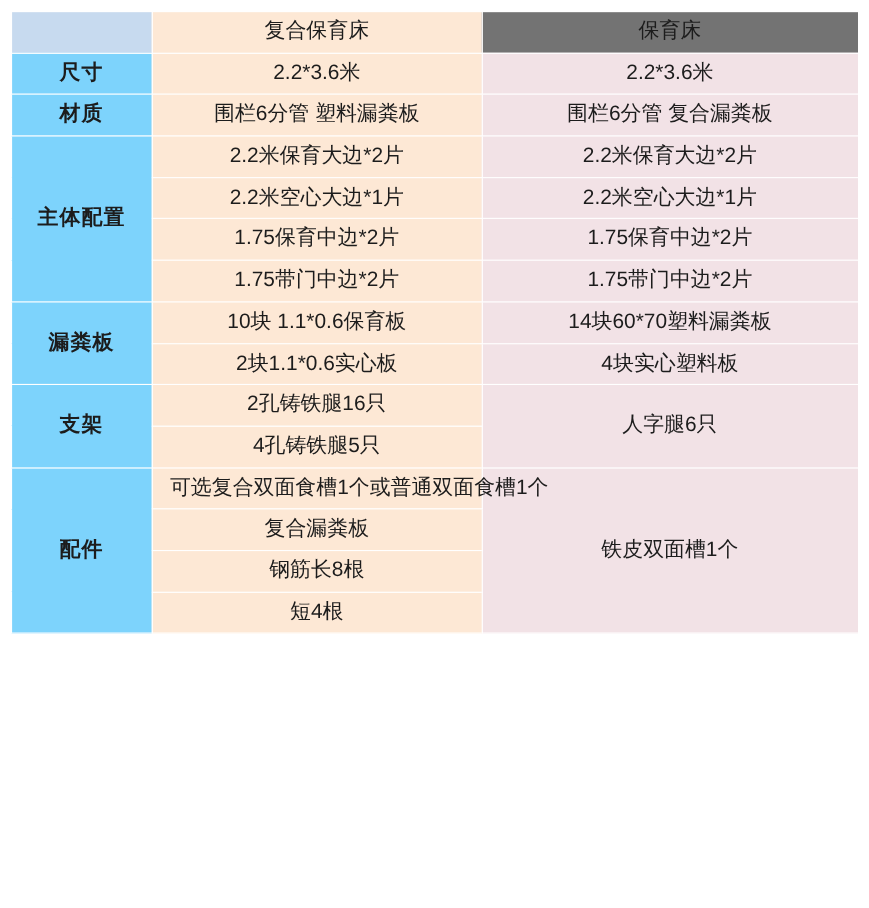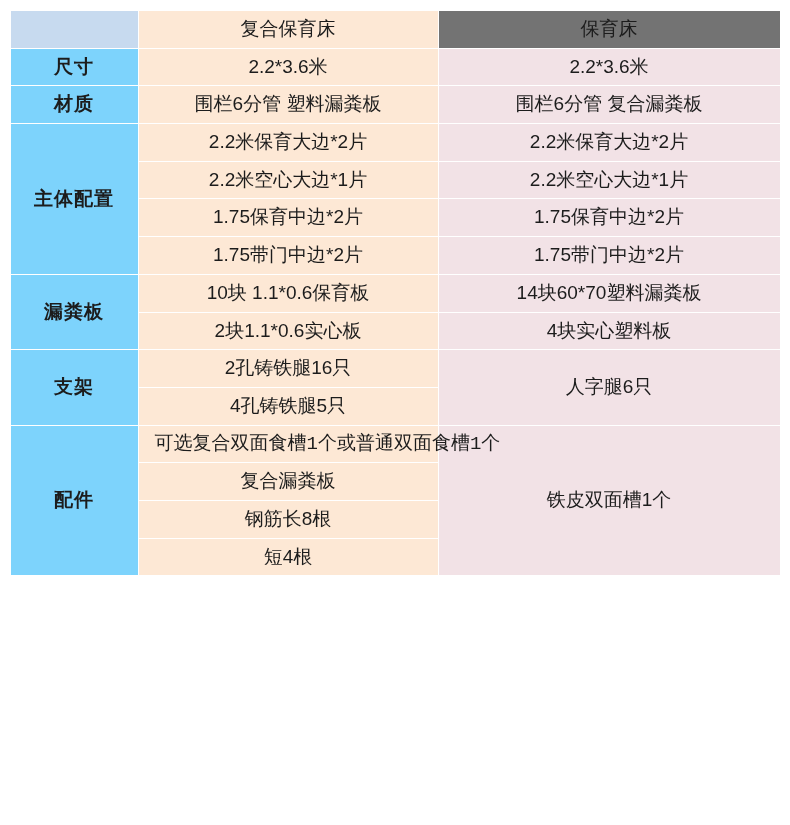--- a/index.html
+++ b/index.html
@@ -61,21 +61,20 @@
     padding: 12px 4px;
   }
   .tall {
     padding-top: 10px;
     padding-bottom: 10px;
     margin-left: 36px;
   }
   .wrap {
     word-break: break-all;
     line-height: 1.45;
-    font-family: Liberation Mono, monospace;
   }
 </style>
 </head>
 <body>
 
 <table id="spec-table">
   <colgroup>
     <col class="col-label">
     <col class="col-a">
     <col class="col-b">

